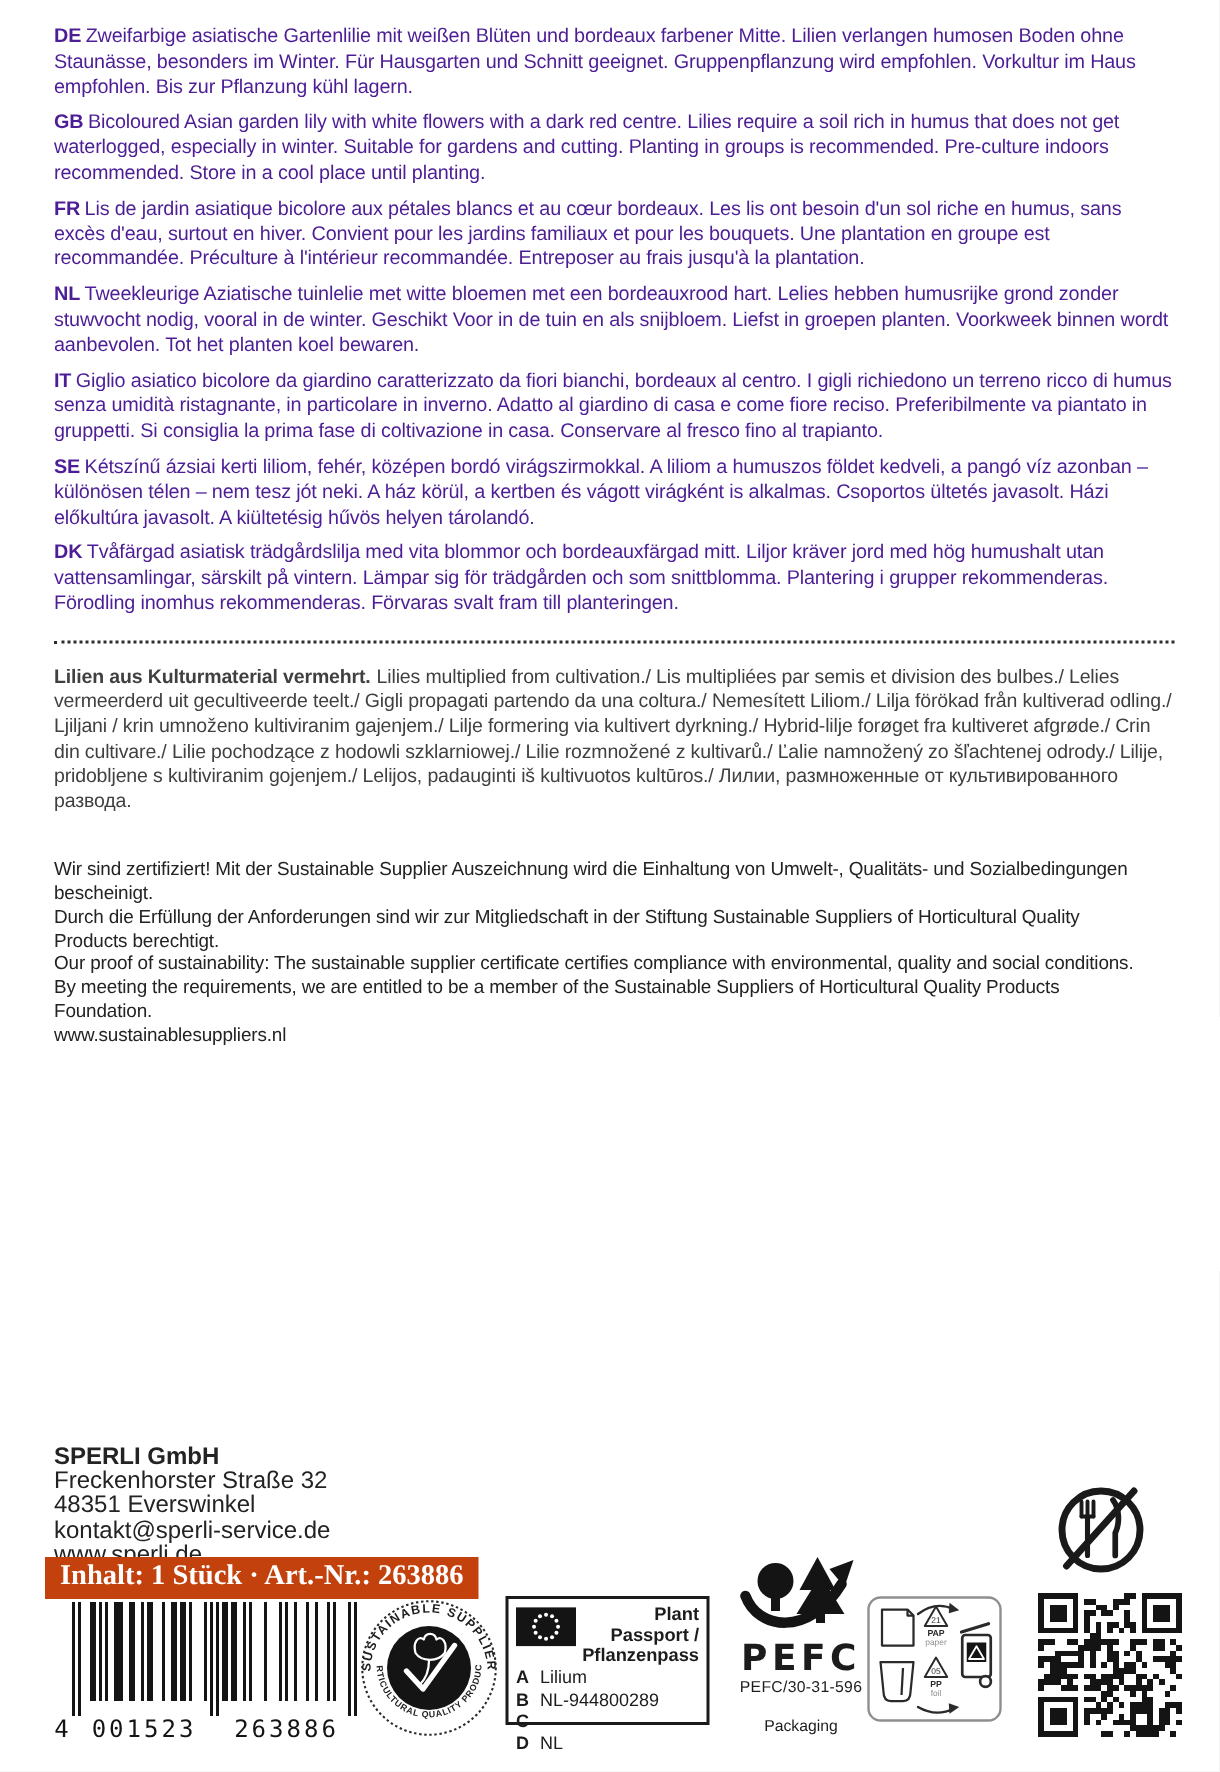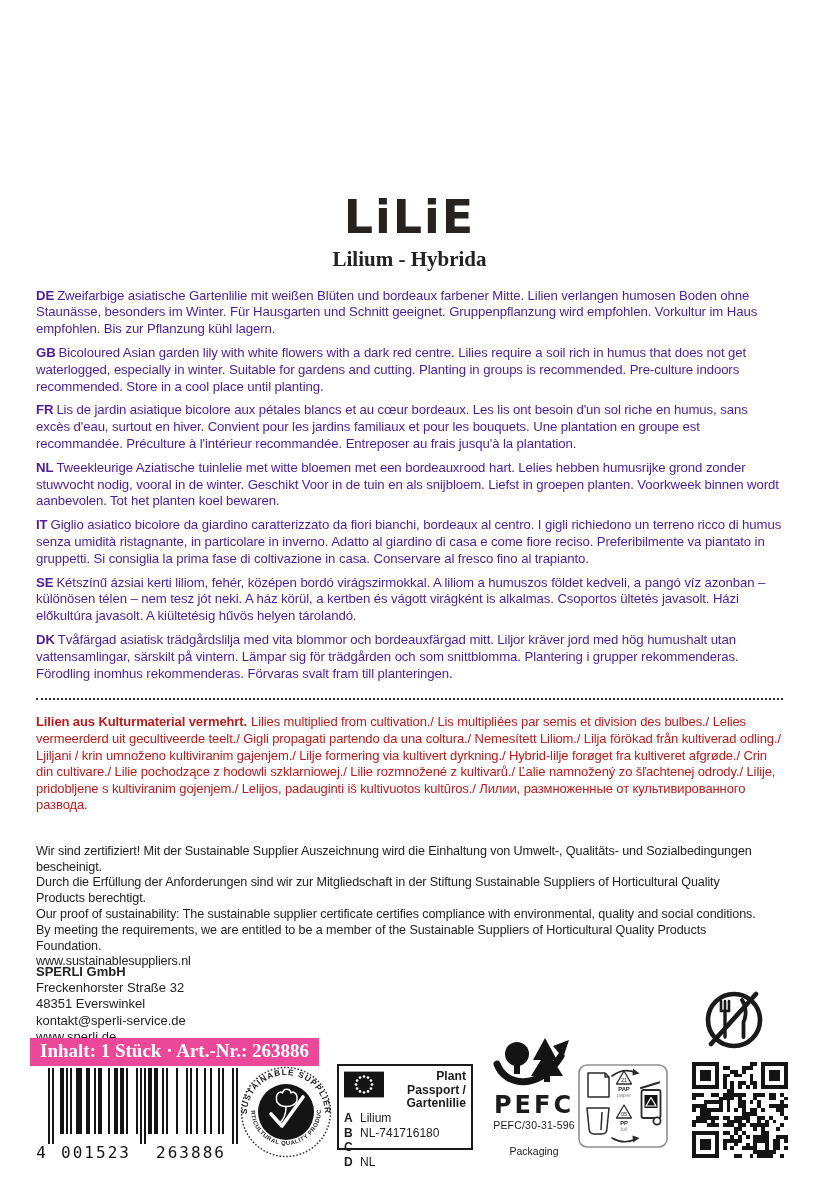--- a/index.html
+++ b/index.html
@@ -15,29 +15,29 @@
     letter-spacing:2px;color:#262220;line-height:1.1;
   }
   .subtitle{
     font-family:"Liberation Serif",serif;font-weight:700;font-size:21px;
     margin-top:4px;color:#222;
   }
   .descs{margin-top:16px;}
   .desc{font-size:13.2px;line-height:16.8px;letter-spacing:-0.1px;margin:0 0 7px 0;color:#4c1d95;}
   .desc b{margin-right:3px;}
   .dotted-rule{border:none;border-top:2px dotted #2d2d2d;margin:16px 0 0 0;}
-  .prop{margin:14px 0 0 0;font-size:13px;line-height:16.6px;letter-spacing:-0.1px;color:#b91c1c;}
+  .prop{margin:14px 0 0 0;font-size:13px;line-height:16.6px;letter-spacing:-0.1px;color:#404040;}
   .prop b{margin-right:4px;}
   .cert{margin:30px 12px 0 0;font-size:12.6px;line-height:15.8px;letter-spacing:-0.1px;
         white-space:pre-line;color:#232323;}
   .bottom{position:absolute;left:0;top:956px;width:813px;height:225px;}
-  .company{position:absolute;left:36px;top:8px;font-size:13px;line-height:16.2px;color:#232323;}
+  .company{position:absolute;left:36px;top:8px;font-size:16px;line-height:16.2px;color:#232323;}
   .company .cname{font-weight:700;}
   .inhalt-box{
-    position:absolute;left:30px;top:82px;background:#ec4899;color:#fff;
+    position:absolute;left:30px;top:82px;background:#c2410c;color:#fff;
     font-family:"Liberation Serif",serif;font-weight:700;font-size:19px;
     padding:2px 10px 4px 10px;white-space:nowrap;
   }
   .barcode{position:absolute;left:36px;top:112px;}
   .stamp{position:absolute;left:240px;top:110px;}
   .passport{
     position:absolute;left:337px;top:108px;width:136px;height:86px;
     border:2px solid #1a1a1a;background:#fff;box-sizing:border-box;padding:4px 5px 2px 5px;
   }
   .pp-head{display:flex;justify-content:space-between;align-items:flex-start;}
@@ -51,24 +51,20 @@
   .packbox{position:absolute;left:578px;top:108px;}
   .nofood{position:absolute;left:698px;top:28px;}
   .qr{position:absolute;left:692px;top:106px;}
   svg{display:block;}
 </style>
 </head>
 <body>
 
 <div class="sheet">
   <div class="content">
-    <div class="header">
-      <div class="title">LiLiE</div>
-      <div class="subtitle">Lilium - Hybrida</div>
-    </div>
 
     <div class="descs">
       <p class="desc"><b>DE</b><span>Zweifarbige asiatische Gartenlilie mit weißen Blüten und bordeaux farbener Mitte. Lilien verlangen humosen Boden ohne Staunässe, besonders im Winter. Für Hausgarten und Schnitt geeignet. Gruppenpflanzung wird empfohlen. Vorkultur im Haus empfohlen. Bis zur Pflanzung kühl lagern.</span></p>
       <p class="desc"><b>GB</b><span>Bicoloured Asian garden lily with white flowers with a dark red centre. Lilies require a soil rich in humus that does not get waterlogged, especially in winter. Suitable for gardens and cutting. Planting in groups is recommended. Pre-culture indoors recommended. Store in a cool place until planting.</span></p>
       <p class="desc"><b>FR</b><span>Lis de jardin asiatique bicolore aux pétales blancs et au cœur bordeaux. Les lis ont besoin d'un sol riche en humus, sans excès d'eau, surtout en hiver. Convient pour les jardins familiaux et pour les bouquets. Une plantation en groupe est recommandée. Préculture à l'intérieur recommandée. Entreposer au frais jusqu'à la plantation.</span></p>
       <p class="desc"><b>NL</b><span>Tweekleurige Aziatische tuinlelie met witte bloemen met een bordeauxrood hart. Lelies hebben humusrijke grond zonder stuwvocht nodig, vooral in de winter. Geschikt Voor in de tuin en als snijbloem. Liefst in groepen planten. Voorkweek binnen wordt aanbevolen. Tot het planten koel bewaren.</span></p>
       <p class="desc"><b>IT</b><span>Giglio asiatico bicolore da giardino caratterizzato da fiori bianchi, bordeaux al centro.  I gigli richiedono un terreno ricco di humus senza umidità ristagnante, in particolare in inverno. Adatto al giardino di casa e come fiore reciso. Preferibilmente va piantato in gruppetti. Si consiglia la prima fase di coltivazione in casa. Conservare al fresco fino al trapianto.</span></p>
       <p class="desc"><b>SE</b><span>Kétszínű ázsiai kerti liliom, fehér, középen bordó virágszirmokkal. A liliom a humuszos földet kedveli, a pangó víz azonban – különösen télen – nem tesz jót neki. A ház körül, a kertben és vágott virágként is alkalmas. Csoportos ültetés javasolt. Házi előkultúra javasolt. A kiültetésig hűvös helyen tárolandó.</span></p>
       <p class="desc"><b>DK</b><span>Tvåfärgad asiatisk trädgårdslilja med vita blommor och bordeauxfärgad mitt. Liljor kräver jord med hög humushalt utan vattensamlingar, särskilt på vintern. Lämpar sig för trädgården och som snittblomma. Plantering i grupper rekommenderas. Förodling inomhus rekommenderas. Förvaras svalt fram till planteringen.</span></p>
     </div>
@@ -180,29 +176,29 @@
               <circle cx="27.00" cy="22.29" r="1.5"></circle>
               <circle cx="22.50" cy="23.50" r="1.5"></circle>
               <circle cx="18.00" cy="22.29" r="1.5"></circle>
               <circle cx="14.71" cy="19.00" r="1.5"></circle>
               <circle cx="13.50" cy="14.50" r="1.5"></circle>
               <circle cx="14.71" cy="10.00" r="1.5"></circle>
               <circle cx="18.00" cy="6.71" r="1.5"></circle>
             </g>
         </svg>
         <div class="pp-title">Plant Passport /
-Gartenlilie</div>
+Pflanzenpass</div>
       </div>
       <div class="pp-row">
           <span class="pp-key">A</span>
           <span>Lilium</span>
         </div>
       <div class="pp-row">
           <span class="pp-key">B</span>
-          <span>NL-741716180</span>
+          <span>NL-944800289</span>
         </div>
       <div class="pp-row">
           <span class="pp-key">C</span>
           <span></span>
         </div>
       <div class="pp-row">
           <span class="pp-key">D</span>
           <span>NL</span>
         </div>
     </div>

